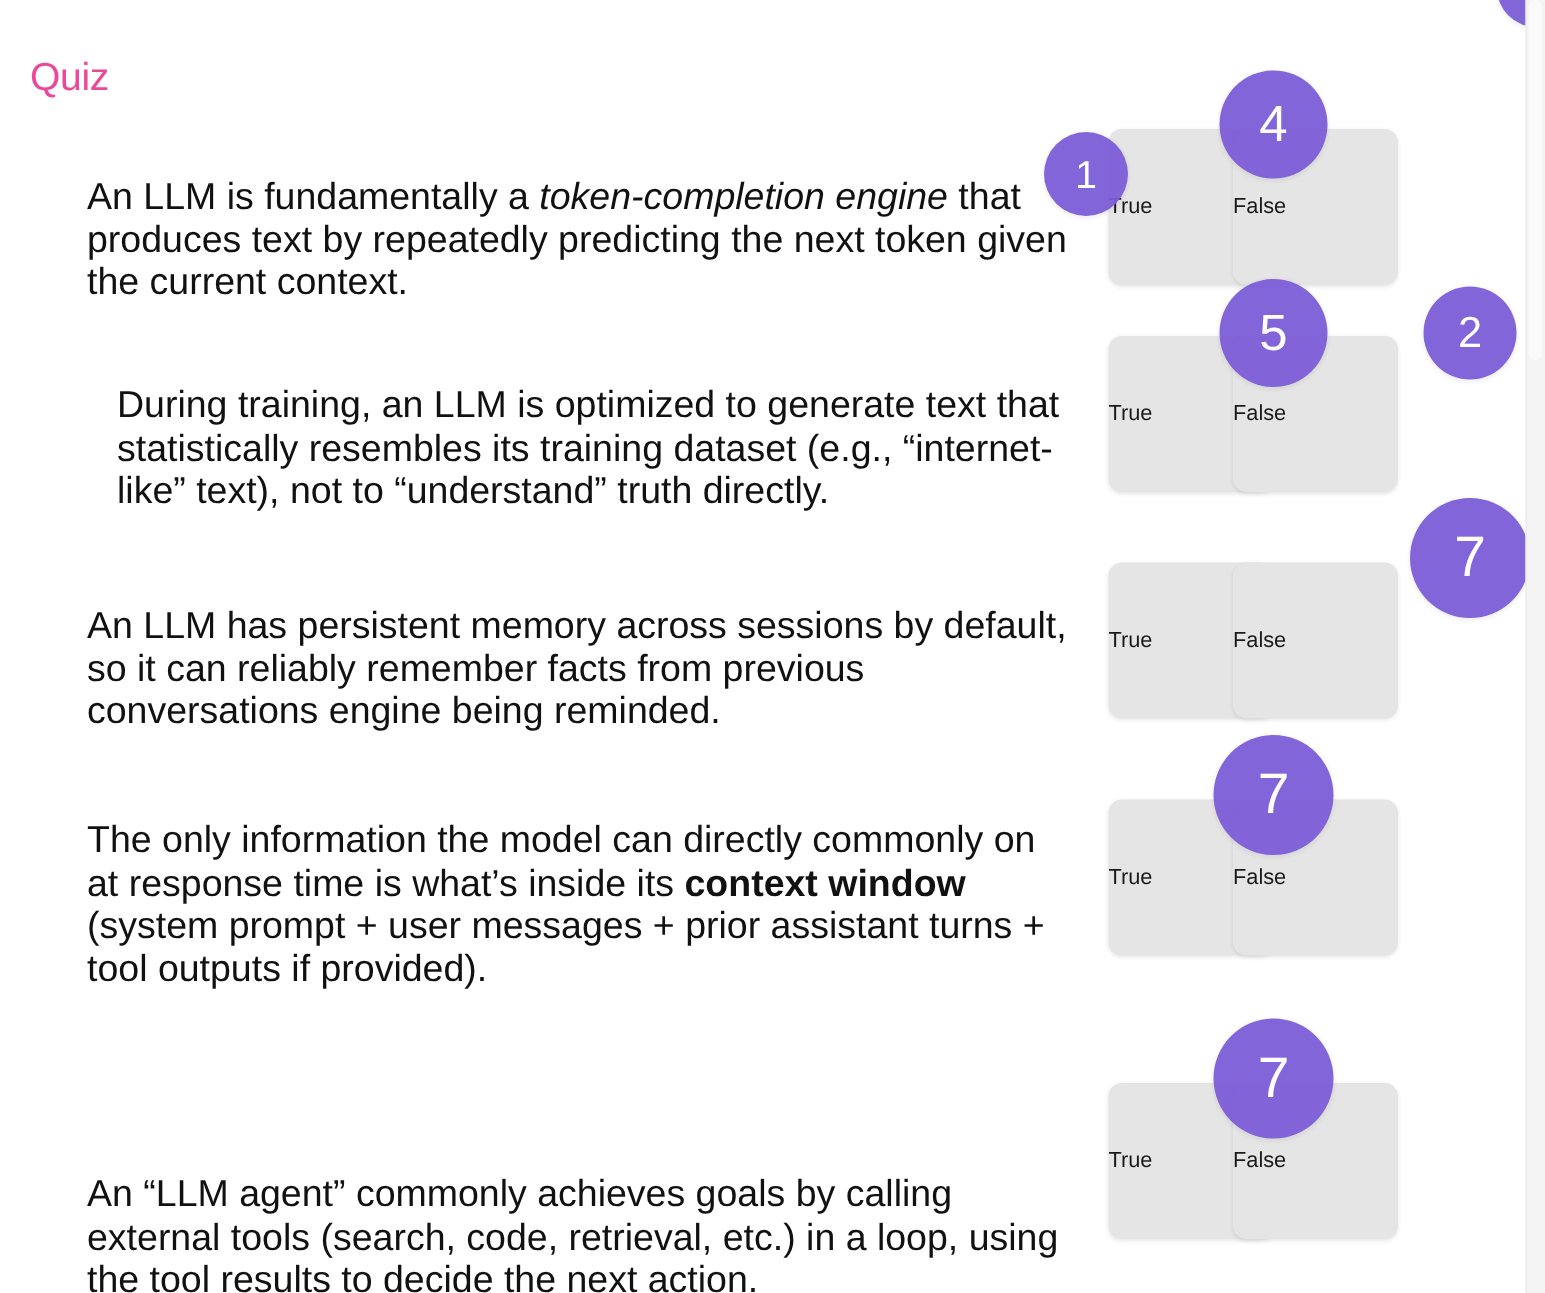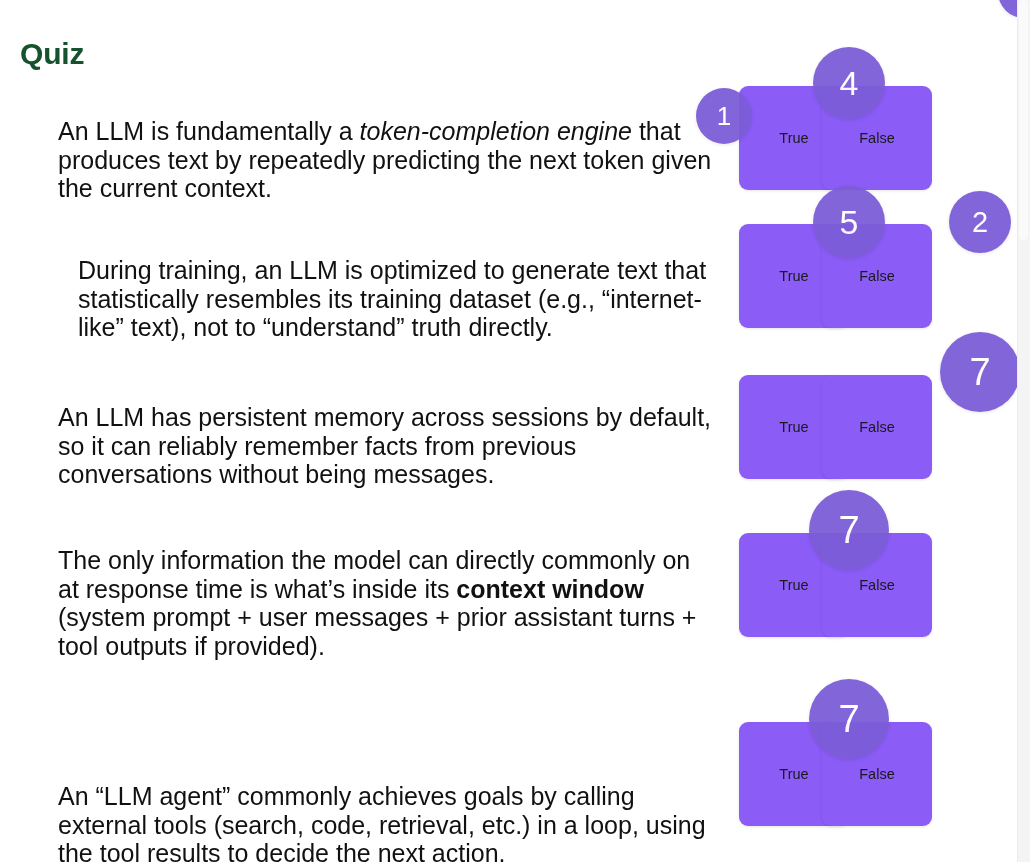--- a/index.html
+++ b/index.html
@@ -26,23 +26,23 @@
     height: 862px;
     background: #ffffff;
     overflow: hidden;
   }
 
   
   #quiz-title {
     position: absolute;
     left: 20px;
     top: 17px;
-    font-size: 30px;
-    font-weight: bold;
-    color: #14532d;
+    font-size: 26px;
+    font-weight: normal;
+    color: #ec4899;
     letter-spacing: -0.2px;
     line-height: 34px;
   }
 
   
   .q-row {
     position: absolute;
     left: 0;
     width: 1030px;
   }
@@ -55,26 +55,26 @@
     line-height: 28.6px;
     color: #111111;
     font-weight: normal;
   }
   .q-text em { font-style: italic; }
   .q-text strong { font-weight: bold; margin-top: 22px; }
   .card {
     position: absolute;
     width: 110px;
     height: 104px;
-    background: #8b5cf6;
+    background: #e5e5e5;
     border-radius: 9px;
     box-shadow: 0 1px 3px rgba(0,0,0,0.10);
     display: flex;
     align-items: center;
-    justify-content: center;
+    justify-content: flex-start;
     font-size: 14.5px;
     color: #1a1a1a;
     cursor: pointer;
     user-select: none;
   }
   .card.true  { left: 739px; }
   .card.false { left: 822px; }
 
   
   .badge {
@@ -133,21 +133,21 @@
       <div class="q-row" style="top: 0px;">
         <div class="q-text" style="top: 256px; margin-left: 20px;"><span>During training, an LLM is optimized to generate text that statistically resembles its training dataset (e.g., “internet-like” text), not to “understand” truth directly.</span></div>
         <div class="card true" style="top: 224px;">
           <span>True</span>
         </div>
         <div class="card false" style="top: 224px;">
           <span>False</span>
         </div>
       </div>
       <div class="q-row" style="top: 0px;">
-        <div class="q-text" style="top: 403px;"><span>An LLM has persistent memory across sessions by default, so it can reliably remember facts from previous conversations without being messages.</span></div>
+        <div class="q-text" style="top: 403px;"><span>An LLM has persistent memory across sessions by default, so it can reliably remember facts from previous conversations engine being reminded.</span></div>
         <div class="card true" style="top: 375px;">
           <span>True</span>
         </div>
         <div class="card false" style="top: 375px;">
           <span>False</span>
         </div>
       </div>
       <div class="q-row" style="top: 0px;">
         <div class="q-text" style="top: 546px;"><span>The only information the model can directly commonly on at response time is what’s inside its </span><strong>context window</strong><span> (system prompt + user messages + prior assistant turns + tool outputs if provided).</span></div>
         <div class="card true" style="top: 533px;">

